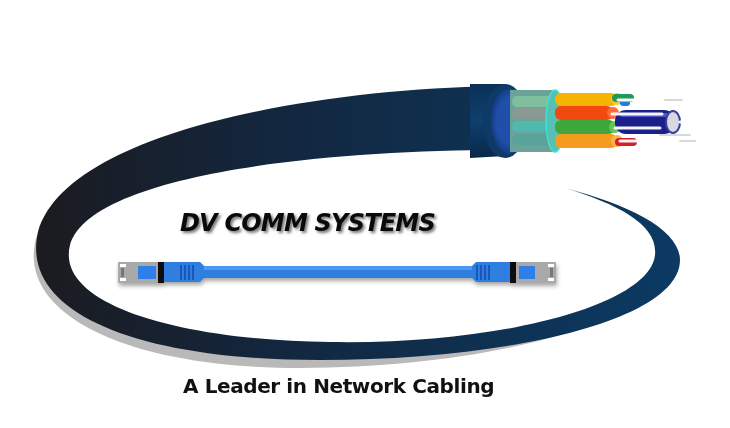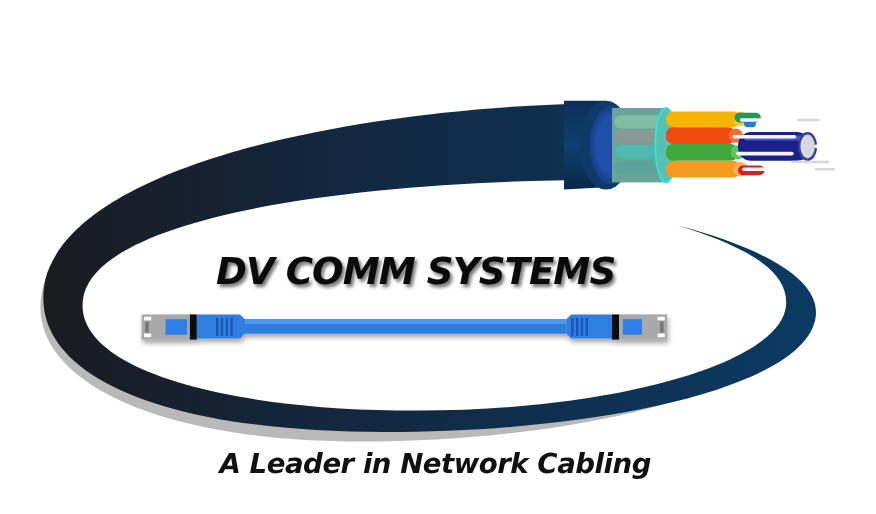--- a/index.html
+++ b/index.html
@@ -1,29 +1,28 @@
 <!DOCTYPE html>
 <html><head>
   <meta charset="utf-8">
   <style>
     html, body { margin:0; padding:0; background:#ffffff; }
     .stage { position:relative; width:730px; height:428px; overflow:hidden; background:#ffffff; }
     svg.logo { position:absolute; left:0; top:0; }
     .title {
       position:absolute; left:180px; top:209px; width:320px;
       font-family:"DejaVu Sans", sans-serif; font-weight:bold; font-style:italic;
-      font-size:31px; letter-spacing:-0.8px; color:#0a0a0a;
+      font-size:24px; letter-spacing:-0.8px; color:#0a0a0a;
       text-shadow: 2px 2px 3px rgba(0,0,0,0.55);
       white-space:nowrap;
-      text-align:center;
     }
     .tagline {
       position:absolute; left:183px; top:374px; width:320px;
-      font-family:"DejaVu Sans", sans-serif; font-style:italic; font-weight:bold;
-      font-size:23px; letter-spacing:-0.4px; color:#111111; white-space:nowrap;
+      font-family:"DejaVu Sans", sans-serif; font-weight:bold;
+      font-size:20px; letter-spacing:-0.4px; color:#111111; white-space:nowrap;
     }
   </style>
 </head>
 <body>
 
 <div class="stage">
   <svg class="logo" width="730" height="428" viewBox="0 0 730 428">
     <defs>
       <linearGradient id="swooshGrad" x1="0" y1="0" x2="1" y2="0">
         <stop offset="0" stop-color="#1b1b1f"></stop>

